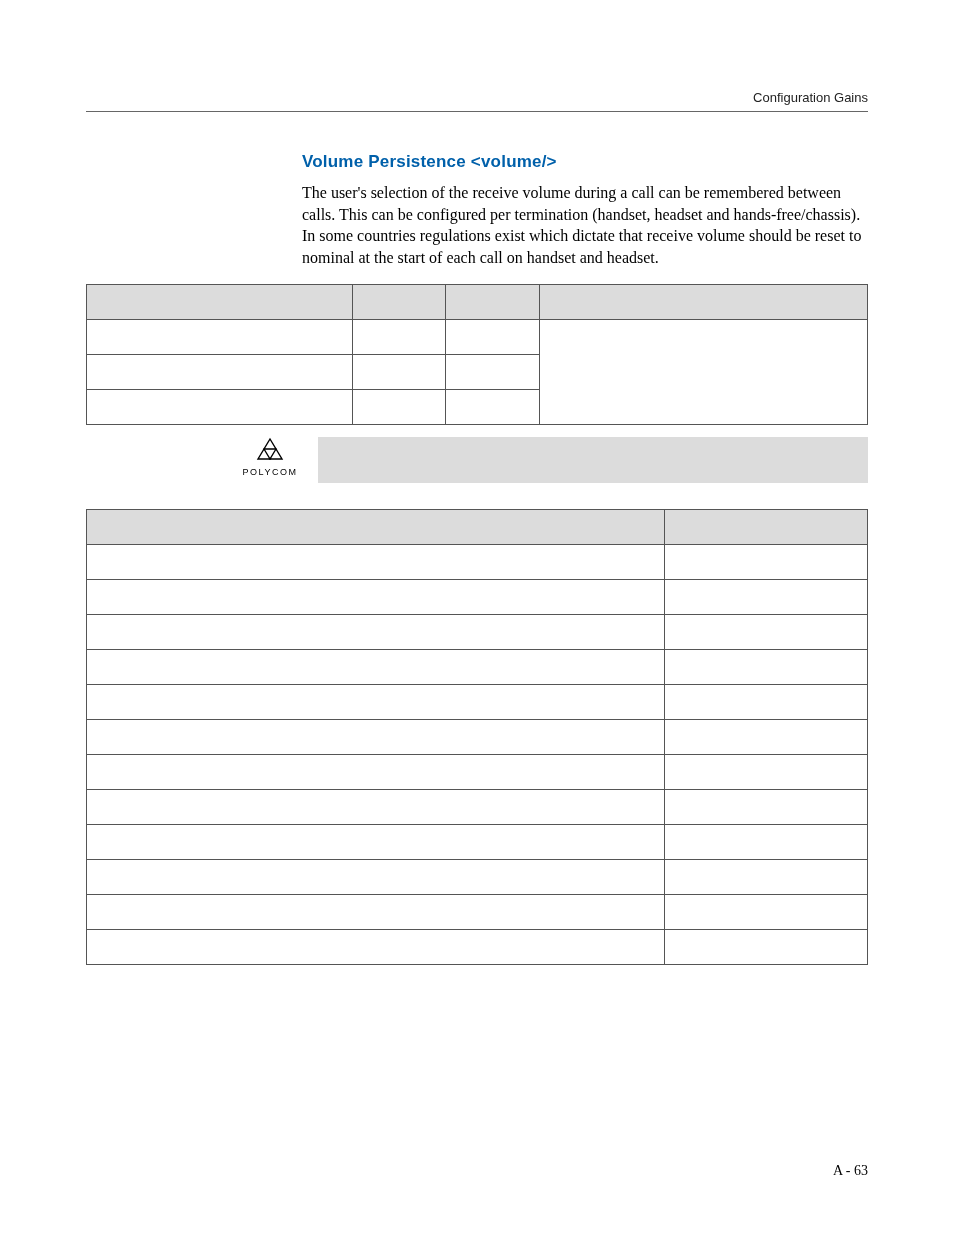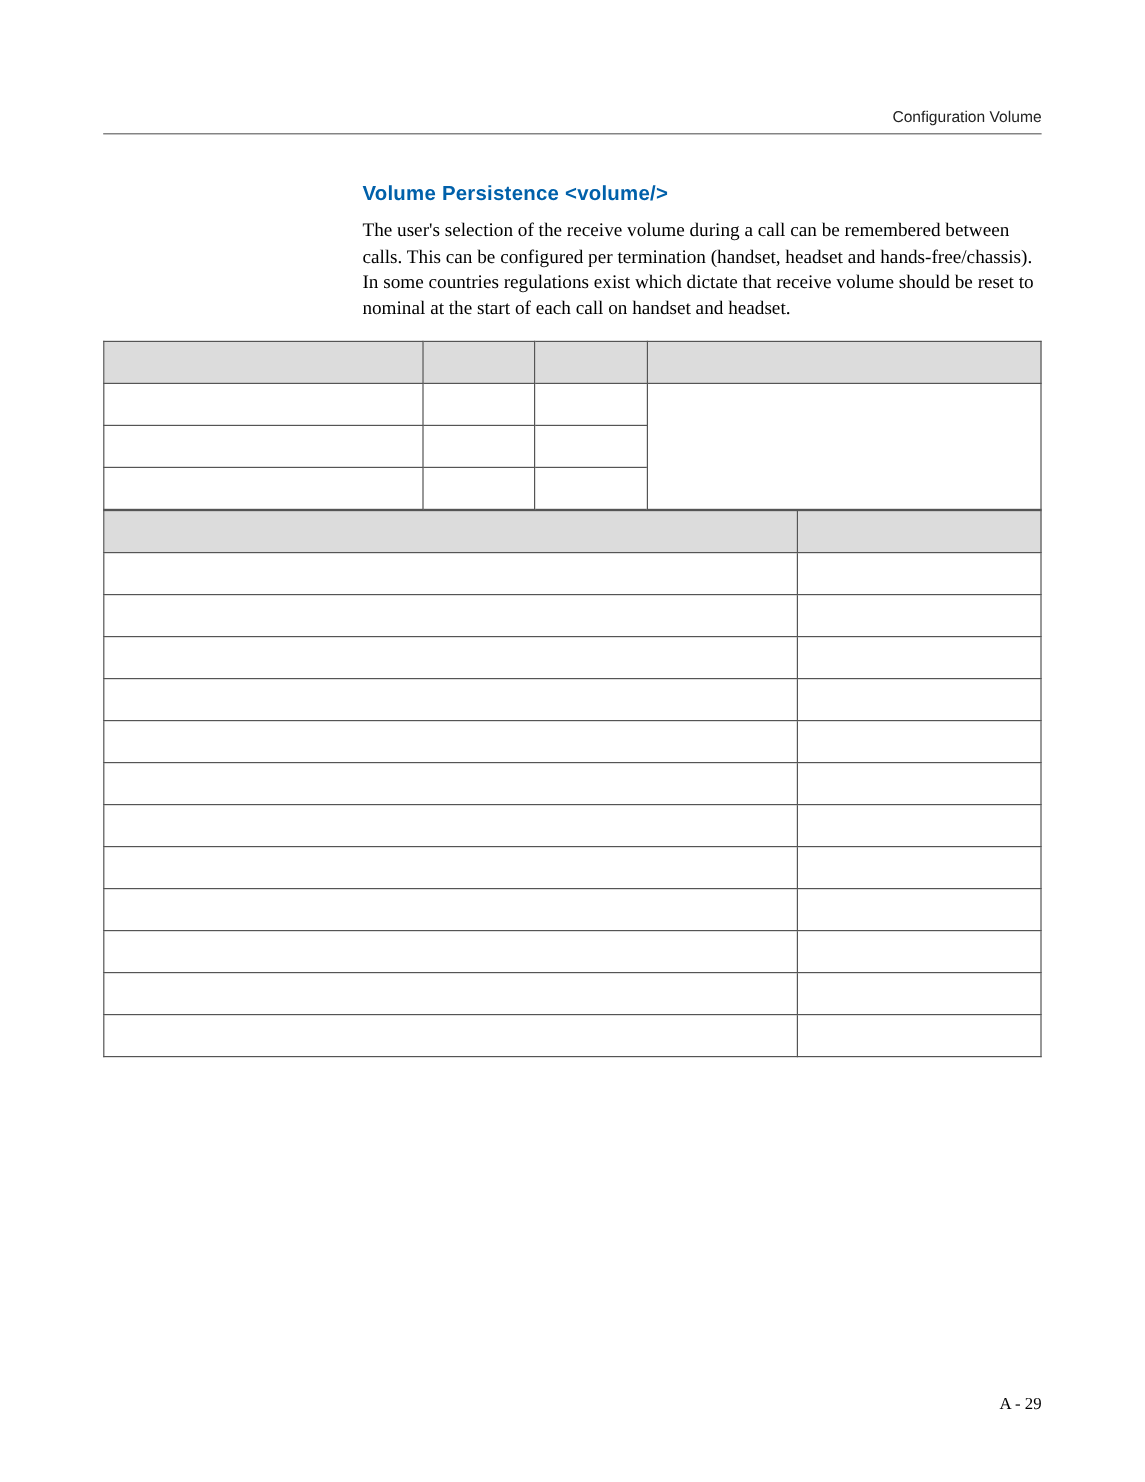--- a/index.html
+++ b/index.html
@@ -114,21 +114,21 @@
     right: 86px;
     font-family: "Book Antiqua", Palatino, serif;
     font-size: 14px;
   }
 </style>
 </head>
 <body>
 
 <div class="page">
 
-  <div class="running-head">Configuration Volume</div>
+  <div class="running-head">Configuration Gains</div>
   <hr class="rule">
 
   <div class="indent-block">
     <h3 class="section-title">Volume Persistence &lt;volume/&gt;</h3>
     <p class="body">The user's selection of the receive volume during a call can be remembered between calls. This can be configured per termination (handset, headset and hands-free/chassis). In some countries regulations exist which dictate that receive volume should be reset to nominal at the start of each call on handset and headset.</p>
   </div>
 
   <table class="doc-table t1">
     <colgroup>
       <col class="c1">
@@ -158,20 +158,35 @@
       </tr>
       <tr>
         <td></td>
         <td></td>
         <td></td>
       </tr>
     </tbody>
   </table>
 
 
+  <div class="note-row" style="margin-left:150px;">
+    <div class="note-logo">
+      <span class="mark">
+        <svg width="28" height="24" viewBox="0 0 28 24" xmlns="http://www.w3.org/2000/svg">
+          <g fill="none" stroke="#000" stroke-width="1.4">
+            <polygon points="14,2 8,12 20,12"></polygon>
+            <polygon points="8,12 2,22 14,22"></polygon>
+            <polygon points="20,12 14,22 26,22"></polygon>
+          </g>
+        </svg>
+      </span>
+      <span class="brand">POLYCOM</span>
+    </div>
+    <div class="note-box"></div>
+  </div>
 
   <table class="doc-table t2">
     <colgroup>
       <col class="c1">
         <col class="c2">
     </colgroup>
     <thead>
       <tr>
         <th></th>
         <th></th>
@@ -222,15 +237,15 @@
           <td></td>
           <td></td>
         </tr>
         <tr>
           <td></td>
           <td></td>
         </tr>
       </tbody>
   </table>
 
-  <div class="page-num">A - 29</div>
+  <div class="page-num">A - 63</div>
 
 </div>
 
 </body></html>

